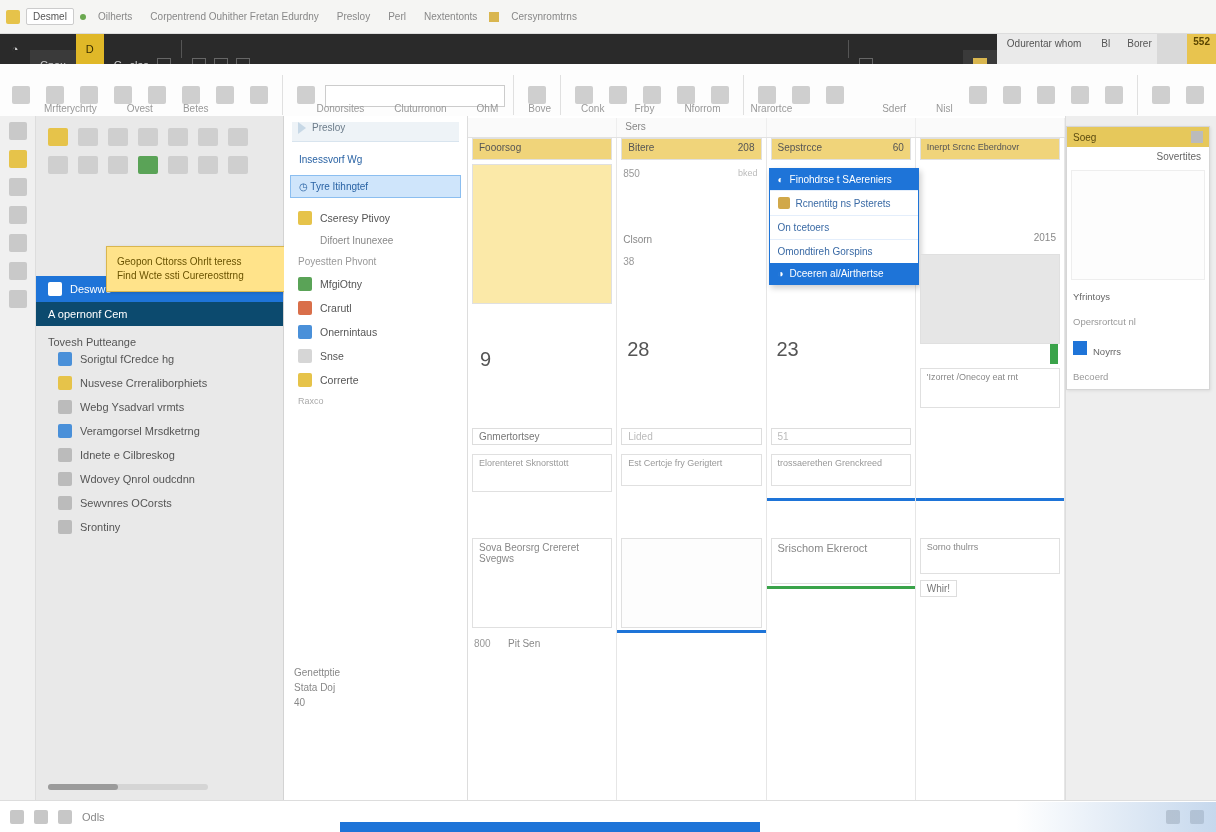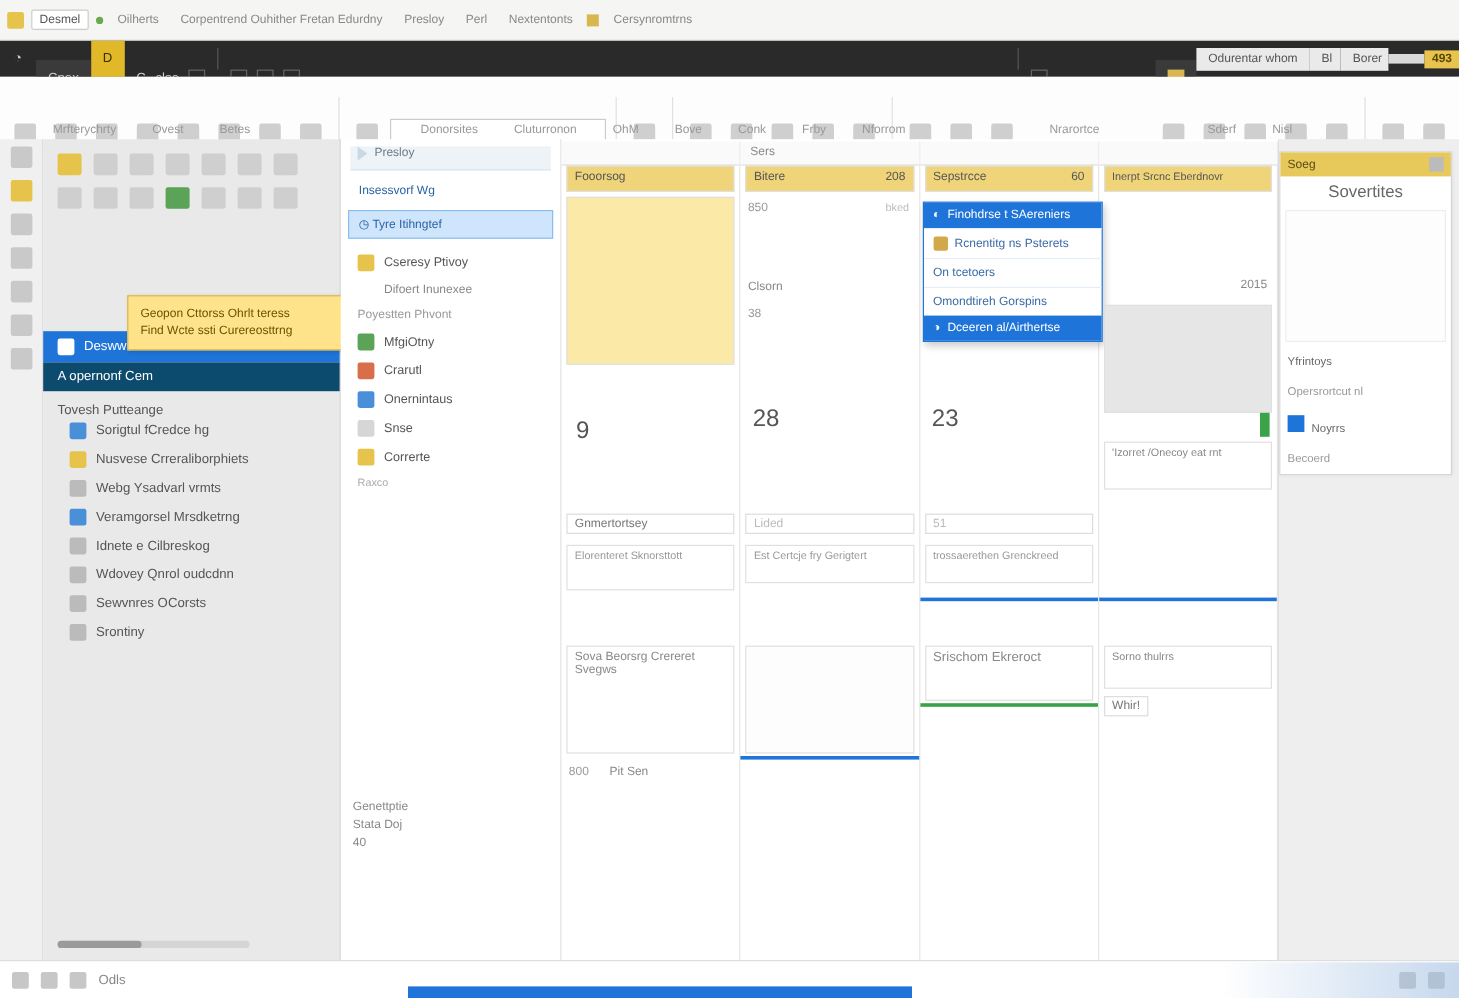--- a/index.html
+++ b/index.html
@@ -7,26 +7,26 @@
   
   .window-tabs { height: 34px; background: #f5f5f3; border-bottom: 1px solid #ddd; display:flex; align-items:center; padding: 0 6px; gap:6px; font-size:10px; color:#888; }
   .window-tabs .wt { padding:2px 6px; border-radius:2px; }
   .window-tabs .wt.active { background:#fff; border:1px solid #ccc; color:#555 }
   .window-tabs .ico { width:14px; height:14px; display:inline-block; background:#e6c34a; border-radius:2px;}
   
   .ribbon-dark { height: 30px; background:#2a2a2a; display:flex; align-items:center; color:#ccc; font-size:11px; }
   .ribbon-dark .chunk { padding:0 10px; display:flex; align-items:center; gap:8px; height:100%;margin-top:32px; }
   .ribbon-dark .sep { width:1px; height:60%; background:#555; }
   .ribbon-dark .yellow { background:#e0b828; color:#3a2f00; height:100%; display:flex; align-items:center; padding:0 10px; }
-  .ribbon-dark .right { margin-left:auto; display:flex; align-items:center; height:100%; }
+  .ribbon-dark .right { margin-left:auto; display:flex; height:100%; }
   .ribbon-dark .badge { background:#e8c44f; color:#5a4500; padding:2px 6px; font-weight:600; font-size:10px;}
   .ribbon-dark .field { background:#eaeaea; color:#555; padding:4px 10px; font-size:10px; }
   .ribbon-dark .ico { width:14px;height:14px;display:inline-block;border:1px solid #666;}
   
-  .toolbar { height: 58px; background:#fdfdfd; border-bottom:1px solid #ddd; display:flex; align-items:flex-end; padding: 4px 6px 0 6px; gap:4px; position:relative; }
+  .toolbar { height: 58px; background:#fdfdfd; border-bottom:1px solid #ddd; display:flex; align-items:center; padding: 4px 6px 0 6px; gap:4px; position:relative; }
   .toolbar .tool { display:flex; flex-direction:column; align-items:center; width:30px; gap:2px; color:#888; font-size:8px; cursor:pointer;}
   .toolbar .tool .ico { width:18px; height:18px; background:#cfcfcf; border-radius:2px; }
   .toolbar .vsep{ width:1px; height:40px; background:#e0e0e0; margin:0 4px; }
   .toolbar .searchbox{ height:22px; width:180px; border:1px solid #ccc; background:#fff; margin-top:2px;}
   .toolbar-sub{ position:absolute; left:44px; bottom:0; height:18px; display:flex; gap:30px; font-size:10px; color:#999;}
   
   .main { position:absolute; top:116px; bottom:32px; left:0; right:0; display:flex; }
   
   .rail { width:36px; background:#f0f0f0; border-right:1px solid #ddd; display:flex; flex-direction:column; align-items:center; padding-top:6px; gap:10px;}
   .rail .ico{ width:18px;height:18px;background:#c9c9c9;border-radius:2px;}
@@ -73,21 +73,21 @@
   
   .dropdown{ position:absolute; width:150px; background:#fff; border:1px solid #1e74d8; box-shadow:2px 3px 6px rgba(0,0,0,.2); font-size:10px;}
   .dropdown .dh{ background:#1e74d8; color:#fff; padding:5px 8px; display:flex; align-items:center; gap:6px;}
   .dropdown .di{ padding:6px 8px; color:#3a6aa5; display:flex; align-items:center; gap:6px; border-top:1px solid #e4eefb; cursor:pointer;}
   .dropdown .di .ico{width:12px;height:12px;background:#d1a84a;border-radius:2px;}
   .dropdown .df{ background:#1e74d8; color:#fff; padding:5px 8px; display:flex; align-items:center; gap:6px;}
   
   .inspector{ width:150px; background:#eee; position:relative; padding-top:4px;}
   .inspector .win{ margin:6px 6px 0 0; background:#fff; border:1px solid #d6d6d6; box-shadow:1px 1px 3px rgba(0,0,0,.08); }
   .inspector .bar-gold{height:20px;background:#e6c85b;display:flex;align-items:center;justify-content:space-between;padding:0 6px;font-size:10px;color:#5a4a10}
-  .inspector .row{display:flex;align-items:center;justify-content:center;padding:4px 8px;font-size:14px;color:#666}
+  .inspector .row{display:flex;align-items:center;justify-content:flex-end;padding:4px 8px;font-size:10px;color:#666}
   .inspector .gap{height:110px;background:#fdfdfd;margin:4px;border:1px solid #eee}
   .inspector .chip{ display:inline-block; background:#1e74d8; width:14px;height:14px; margin-right:6px;}
   .inspector .note{padding:6px;font-size:9.5px;color:#666;line-height:1.4}
   .inspector .closer{width:12px;height:12px;background:#bbb}
   
   .status{ position:absolute; left:0; right:0; bottom:0; height:32px; background:#fff; border-top:1px solid #ddd; display:flex; align-items:center;}
   .status .left{ display:flex; align-items:center; gap:10px; padding:0 10px; color:#888;}
   .status .ico{width:14px;height:14px;background:#c7c7c7;border-radius:2px}
   .status .bluebar{ position:absolute; bottom:0; left:340px; width:420px; height:10px; background:#1e74d8;}
   .status .edgegrad{ position:absolute; right:0; bottom:0; width:200px; height:30px; background:linear-gradient(to right, rgba(160,190,225,0) , rgba(160,190,225,.6));}
@@ -131,21 +131,21 @@
     </div>
   <div style="width:80px"></div>
   <div class="chunk" style="background:#3a3a3a">
       <span class="ico" style="background:#d9b64f;border:none"></span>
     </div>
   <div class="right">
     <div class="field">Odurentar whom</div>
     <div class="field" style="width:26px">Bl</div>
     <div class="field" style="width:40px">Borer</div>
     <div class="field" style="width:30px;background:#d9d9d9"></div>
-    <div class="badge">493</div>
+    <div class="badge">552</div>
   </div>
 </div>
 
 <div class="toolbar">
   <div class="tool">
       <span class="ico"></span>
     </div>
   <div class="tool">
       <span class="ico"></span>
     </div>
@@ -222,28 +222,28 @@
   <div class="tool">
       <span class="ico"></span>
     </div>
   <div class="tool">
       <span class="ico"></span>
     </div>
   <div class="toolbar-sub">
     <span>Mrfterychrty</span>
     <span>Ovest</span>
     <span>Betes</span>
-    <span style="margin-left:112px">Donorsites</span>
+    <span style="margin-left:78px">Donorsites</span>
     <span>Cluturronon</span>
     <span>OhM</span>
     <span>Bove</span>
     <span>Conk</span>
     <span>Frby</span>
     <span>Nforrom</span>
-    <span style="margin-left:90px">Nrarortce</span>
+    <span style="">Nrarortce</span>
     <span style="margin-left:60px">Sderf</span>
     <span>Nisl</span>
   </div>
 </div>
 
 <div class="main">
 
   <div class="rail">
     <span class="ico"></span>
     <span class="ico" style="background:#e6c34a"></span>

